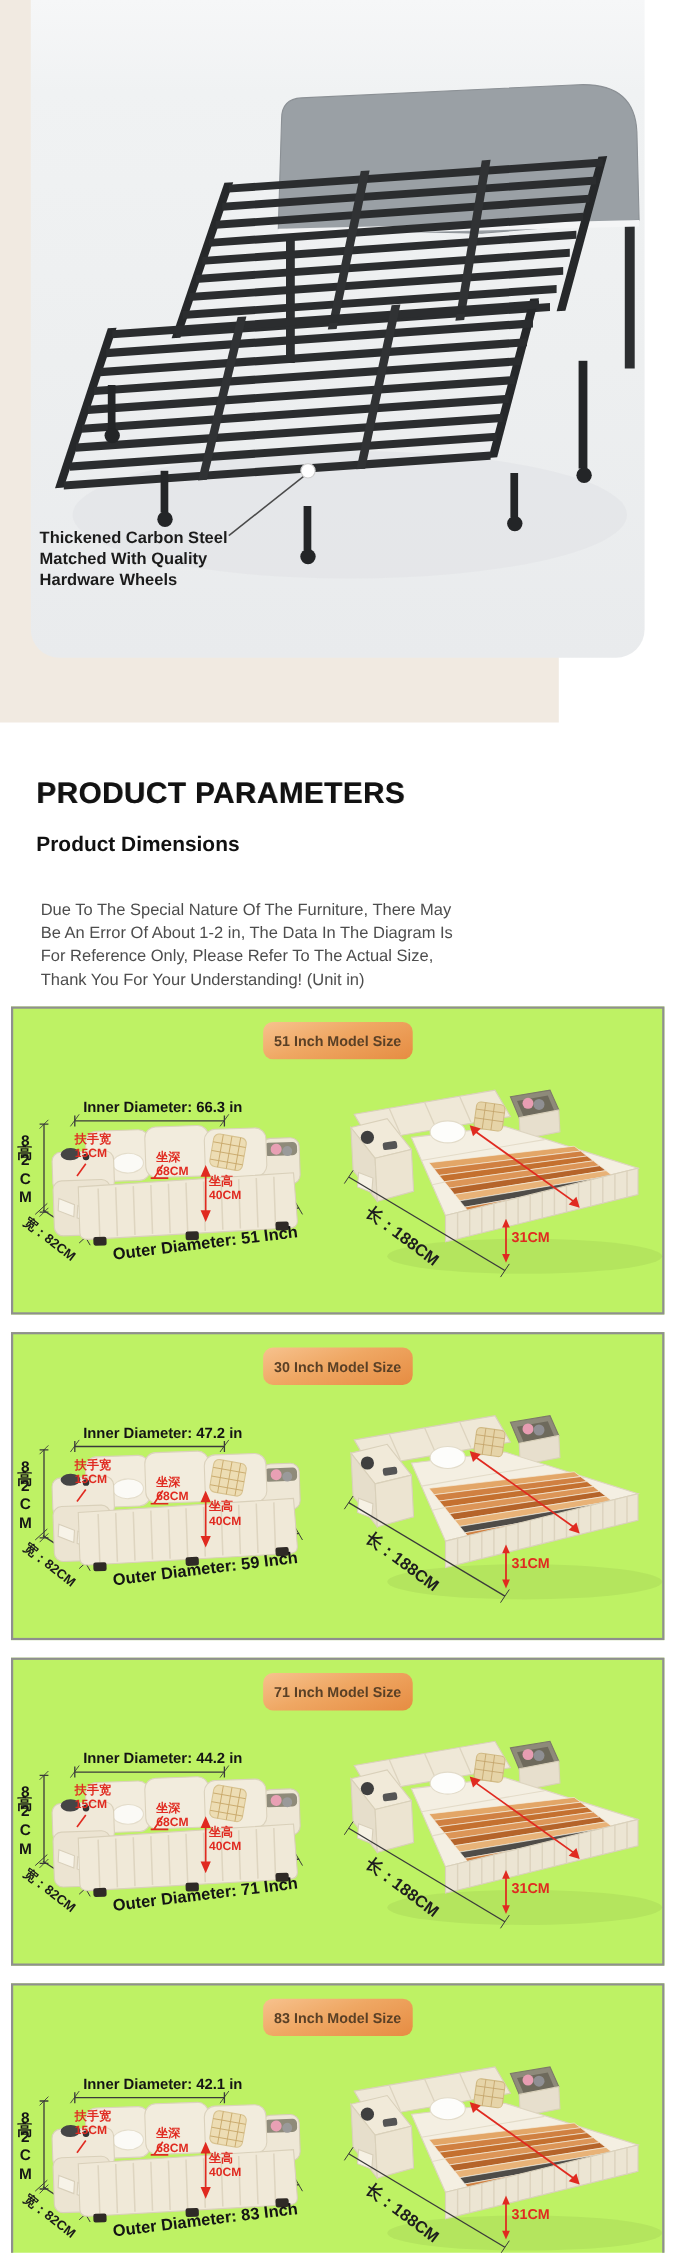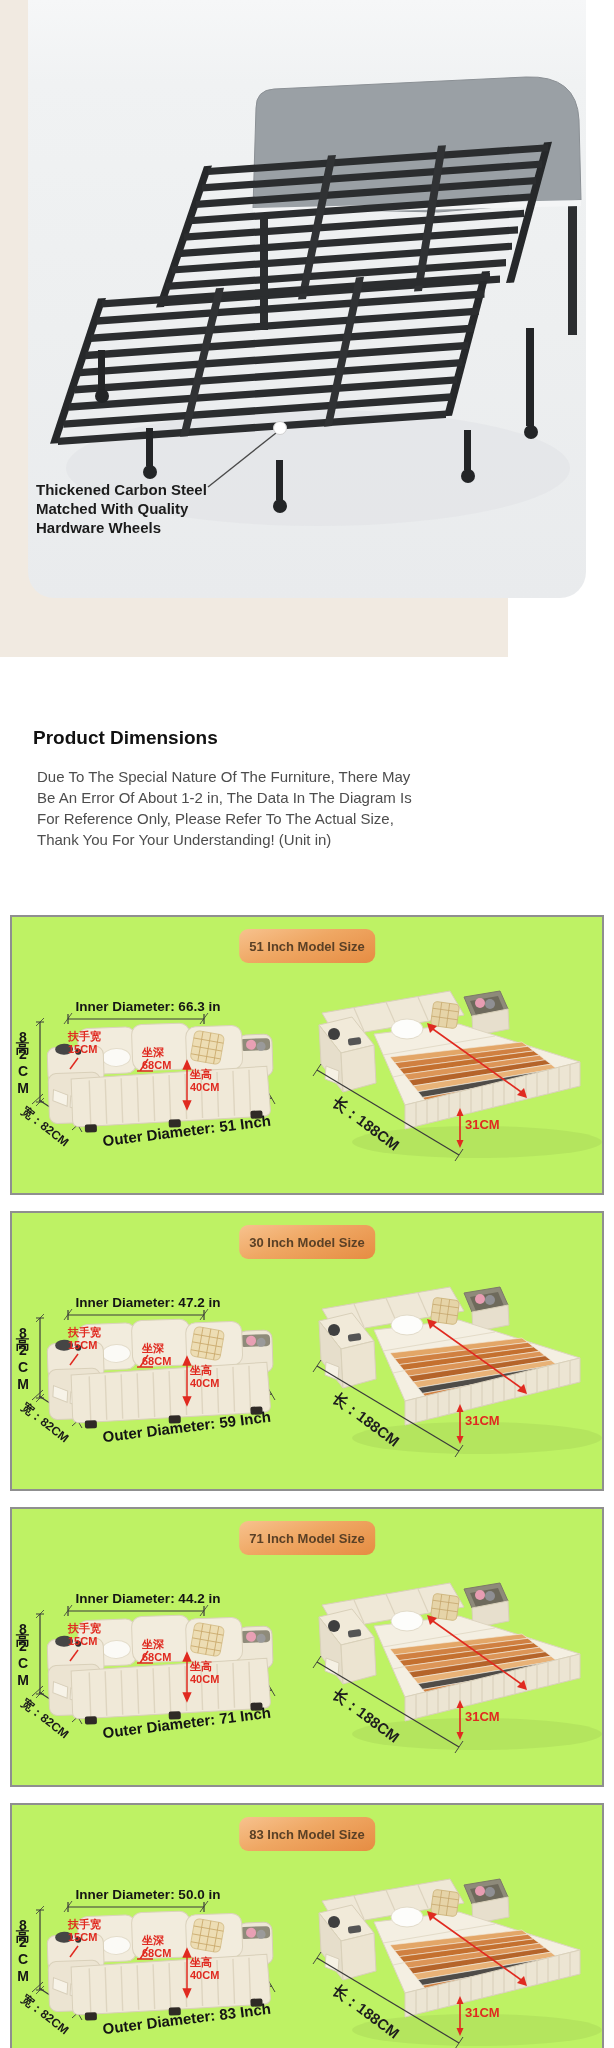--- a/index.html
+++ b/index.html
@@ -14,21 +14,21 @@
   .hero-card svg { position:absolute; left:0; top:0; }
   .hero-annotation { position:absolute; left:8px; top:480px; width:182px;
     font-size:15px; line-height:19px; font-weight:600; color:#1b1b1b; }
 
   
   .params { position:relative; width:614px; height:258px; background:#fff;
     padding:49px 0 0 33px; }
   .params-title { font-size:27px; font-weight:800; letter-spacing:.4px; color:#121212;
     text-shadow:.6px 0 0 rgba(0,0,0,.55); }
   .params-subtitle { margin-top:21px; font-size:19px; font-weight:700; color:#111; }
-  .params-disclaimer { margin-top:17px; margin-left:4px; font-size:15px; line-height:21px;
+  .params-disclaimer { margin-top:37px; margin-left:4px; font-size:15px; line-height:21px;
     color:#4d4d4d; white-space:pre-line; }
 
   
   #cards { width:614px; }
   .size-card { position:relative; width:594px; height:280px; margin:0 auto 16px auto;
     border:2px solid #8f8f8f; background:#bef264; }
   .badge { position:absolute; top:12px; left:50%; transform:translateX(-50%);
     min-width:112px; height:34px; padding:0 10px; border-radius:9px;
     background:linear-gradient(160deg,#f7c28e 0%,#efa763 45%,#e68c42 100%);
     display:flex; align-items:center; justify-content:center;
@@ -116,20 +116,21 @@
       </g>
 
       <line x1="248" y1="433" x2="180" y2="487" stroke="#4a4a4a" stroke-width="1.4"></line>
       <circle cx="252" cy="428" r="6.5" fill="#ffffff" stroke="#cfcfcf" stroke-width="1"></circle>
     </svg>
     <div class="hero-annotation">Thickened Carbon Steel Matched With Quality Hardware Wheels</div>
   </div>
 </div>
 
 <div class="params">
+  <div class="params-title">PRODUCT PARAMETERS</div>
   <div class="params-subtitle">Product Dimensions</div>
   <div class="params-disclaimer">Due To The Special Nature Of The Furniture, There May
 Be An Error Of About 1-2 in, The Data In The Diagram Is
 For Reference Only, Please Refer To The Actual Size,
 Thank You For Your Understanding! (Unit in)</div>
 </div>
 
 <div id="cards">
   <div class="size-card">
     <div class="badge">51 Inch Model Size</div>
@@ -591,21 +592,21 @@
         </g>
 
         <g stroke="#e02a20" stroke-width="1.5" fill="#e02a20">
           <path d="M60 56 l-8 11" fill="none"></path>
           <path d="M130 57 l-8 12 M119 69 h16" fill="none"></path>
           <line x1="169" y1="64" x2="169" y2="102"></line>
           <polygon points="169,59 165.5,67 172.5,67"></polygon>
           <polygon points="169,107 165.5,99 172.5,99"></polygon>
         </g>
       </svg>
-      <div class="lbl-inner">Inner Diameter: 50.0 in</div>
+      <div class="lbl-inner">Inner Diameter: 42.1 in</div>
       <div class="lbl-height">高82CM</div>
       <div class="lbl-width">宽：82CM</div>
       <div class="red-note red-armrest">
         <span>扶手宽</span><br>
         <span>15CM</span>
       </div>
       <div class="red-note red-depth">
         <span>坐深</span><br>
         <span>68CM</span>
       </div>

